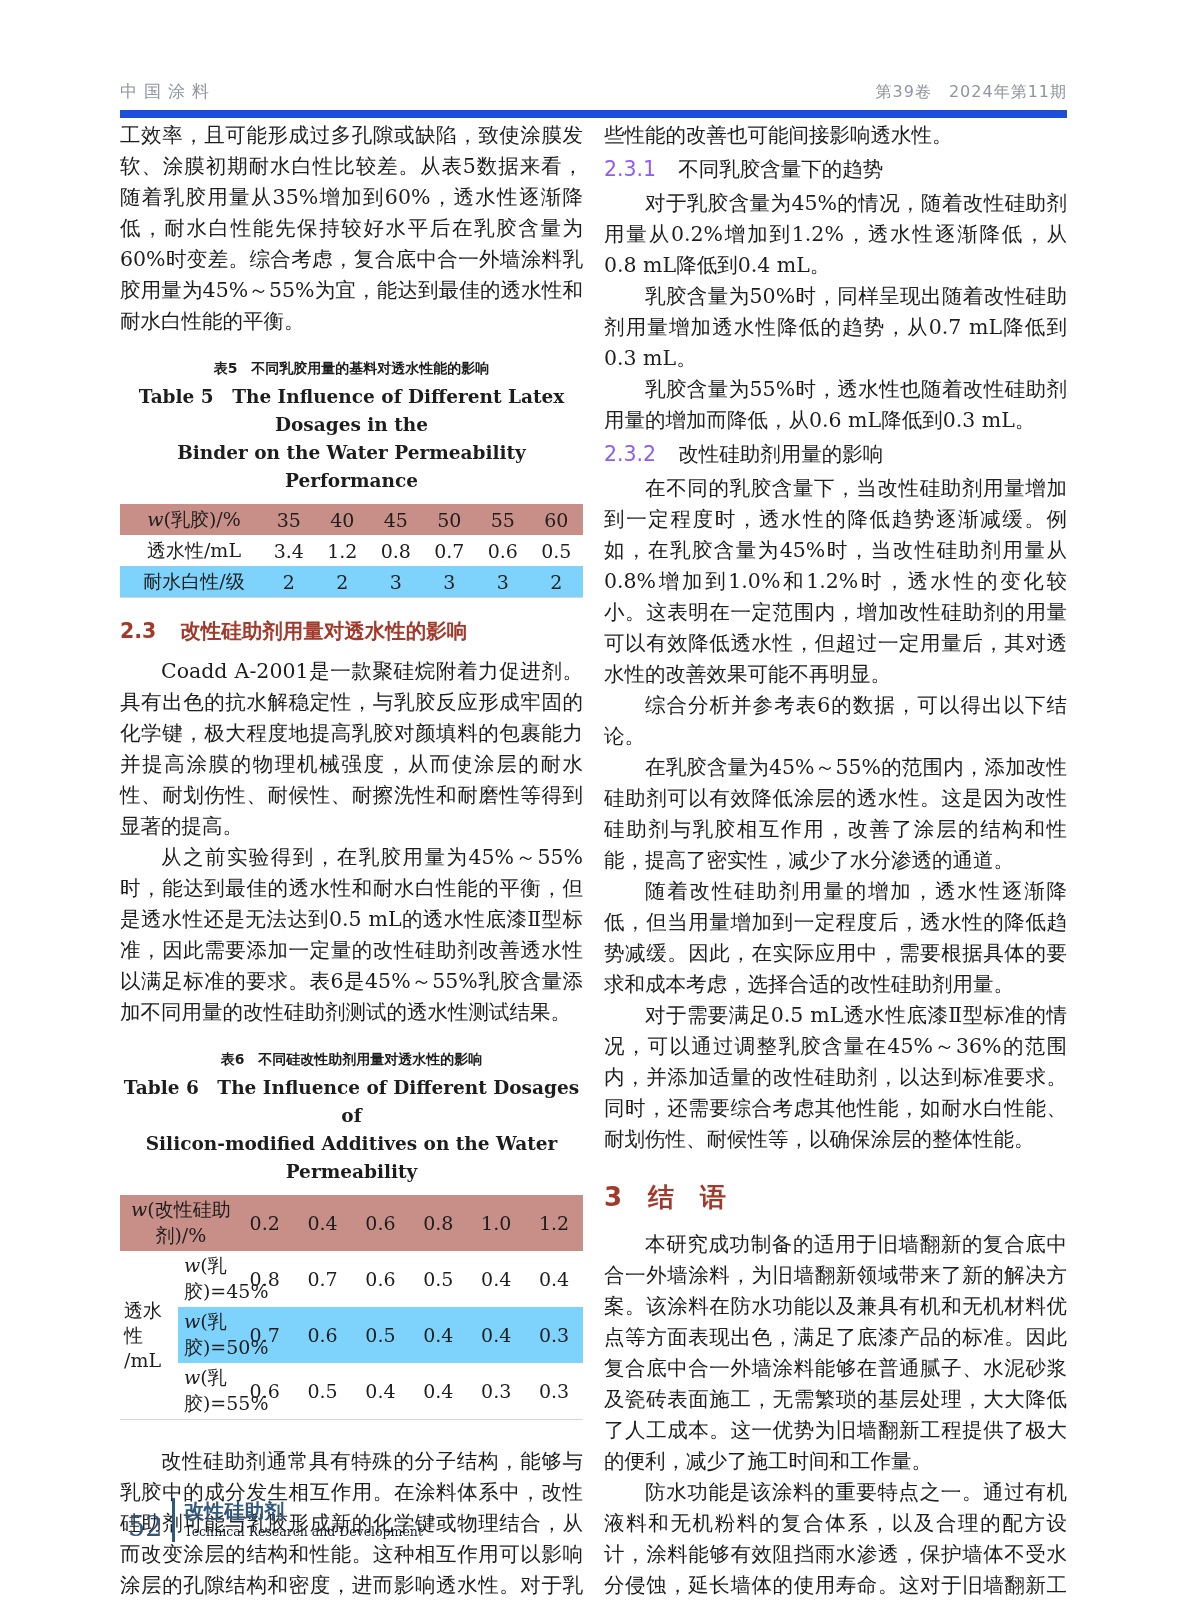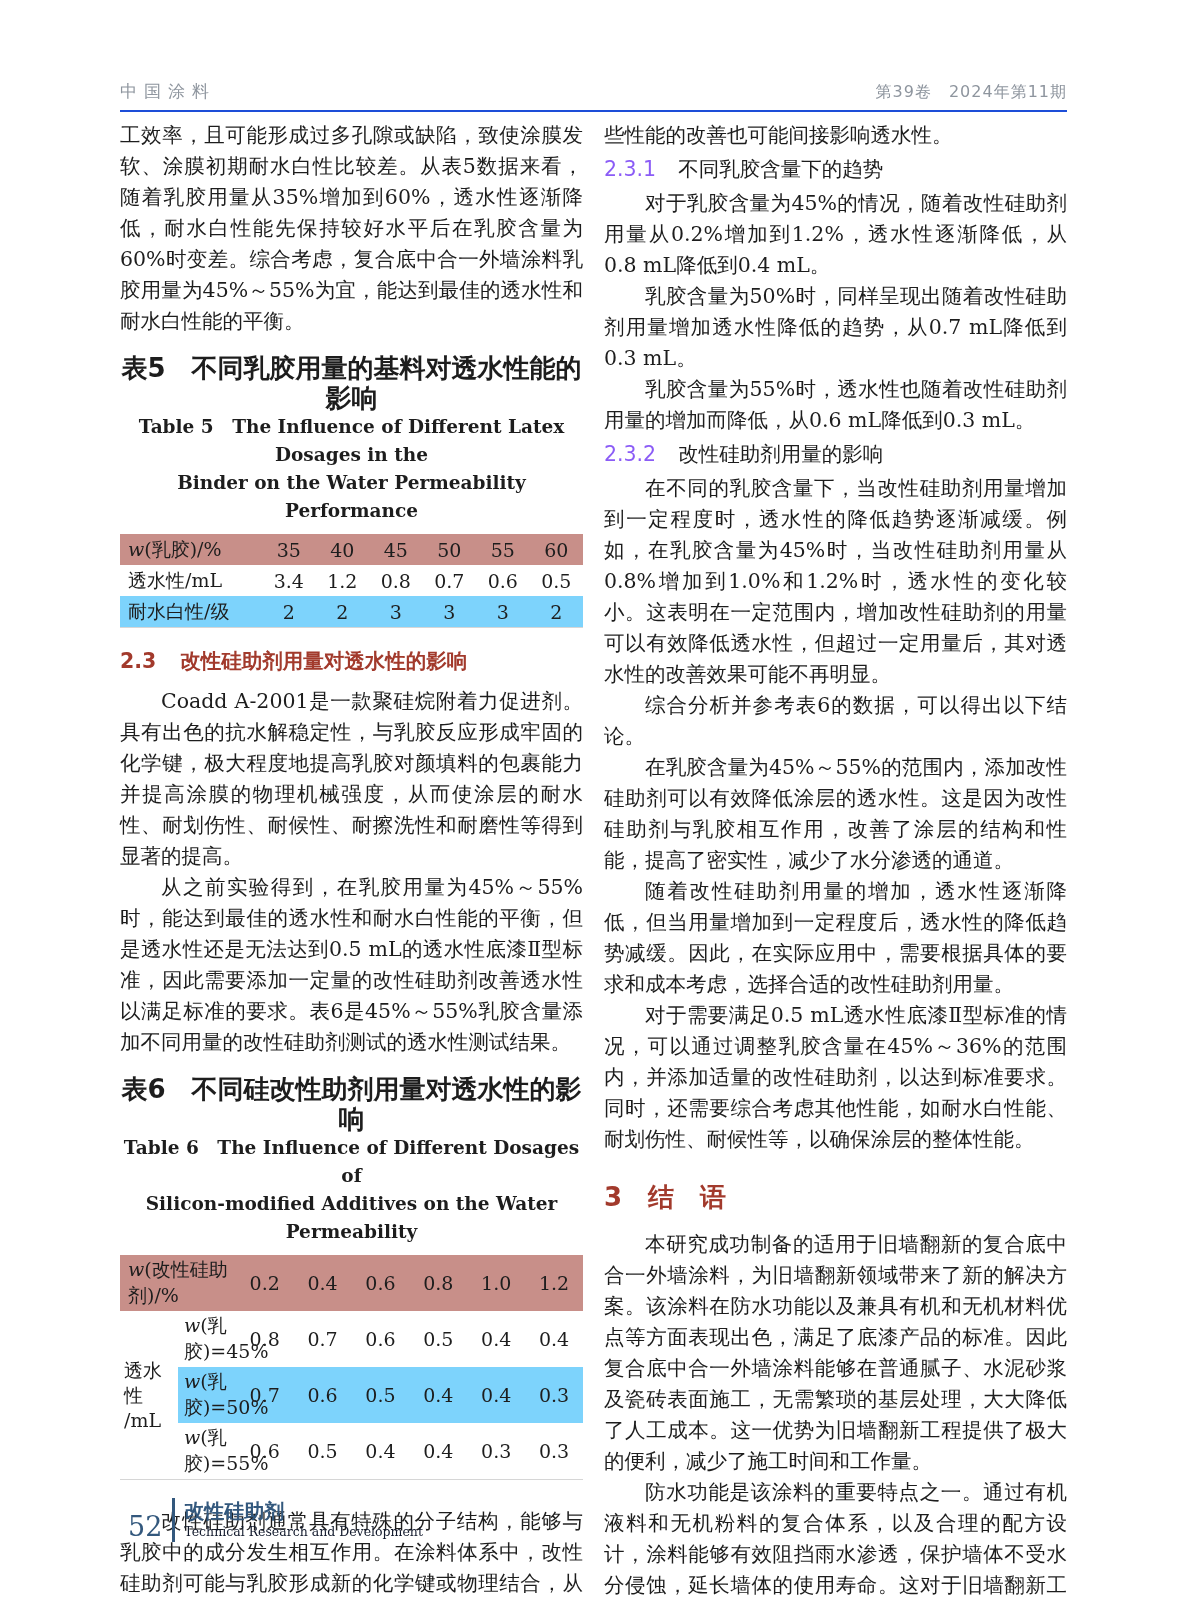--- a/index.html
+++ b/index.html
@@ -5,45 +5,45 @@
   html,body { margin:0; padding:0; background:#ffffff; }
   .page {
     position:relative; width:1187px; height:1600px; background:#ffffff;
     font-family:"DejaVu Serif","Liberation Serif",serif; color:#1d1d1d; overflow:hidden;
     margin:0 auto;
   }
   
   .page-header {
     position:absolute; top:80px; left:120px; width:947px;
     display:flex; justify-content:space-between; align-items:flex-end;
-    border-bottom:2px solid #1d4ed8; padding-bottom:7px;
+    border-bottom:8px solid #1d4ed8; padding-bottom:7px;
     font-family:"DejaVu Sans","Liberation Sans",sans-serif;
     color:#8e959e;
   }
   .journal-name { font-size:17px; letter-spacing:7px; }
   .issue-info { font-size:16px; letter-spacing:1px; }
 
   
   .columns { position:absolute; top:120px; left:120px; width:947px; display:flex; gap:21px; }
   .col { width:463px; }
 
   .body { font-size:20.5px; line-height:31px; text-align:justify; margin:0; }
   .indent { text-indent:2em; }
   .after-table { margin-top:26px; }
 
   
   .tbl-caption { text-align:center; margin-top:16px; margin-bottom:9px; }
-  .cap-cn { font-family:"DejaVu Sans","Liberation Sans",sans-serif; font-weight:bold; font-size:26px; line-height:30px; }
+  .cap-cn { font-family:"DejaVu Sans","Liberation Sans",sans-serif; font-weight:bold; font-size:14px; line-height:30px; }
   .cap-en { font-weight:bold; font-size:18.5px; line-height:28px; }
 
   
   table { width:100%; border-collapse:collapse; font-size:19px; table-layout:fixed; }
   table.datatable { border-bottom:1px solid #d6d6d6; }
   td { padding:2px 2px; height:27px; text-align:center; vertical-align:middle; }
-  td.lbl { text-align:left; padding-left:8px; }
+  td.lbl { text-align:center; padding-left:8px; }
   .pink-dark  { background:#c88f89; }
   .pink-light { background:#7dd3fc; }
   .t5 .c-lbl { width:132px; }
   .t6 .c-grp { width:68px; }
   .t6 .c-sub { width:152px; }
   .t6 td { height:30px; }
   .t6 .sub { text-align:left; padding-left:6px; }
   .t6 .grp { text-align:left; padding-left:4px; line-height:25px; }
 
   

